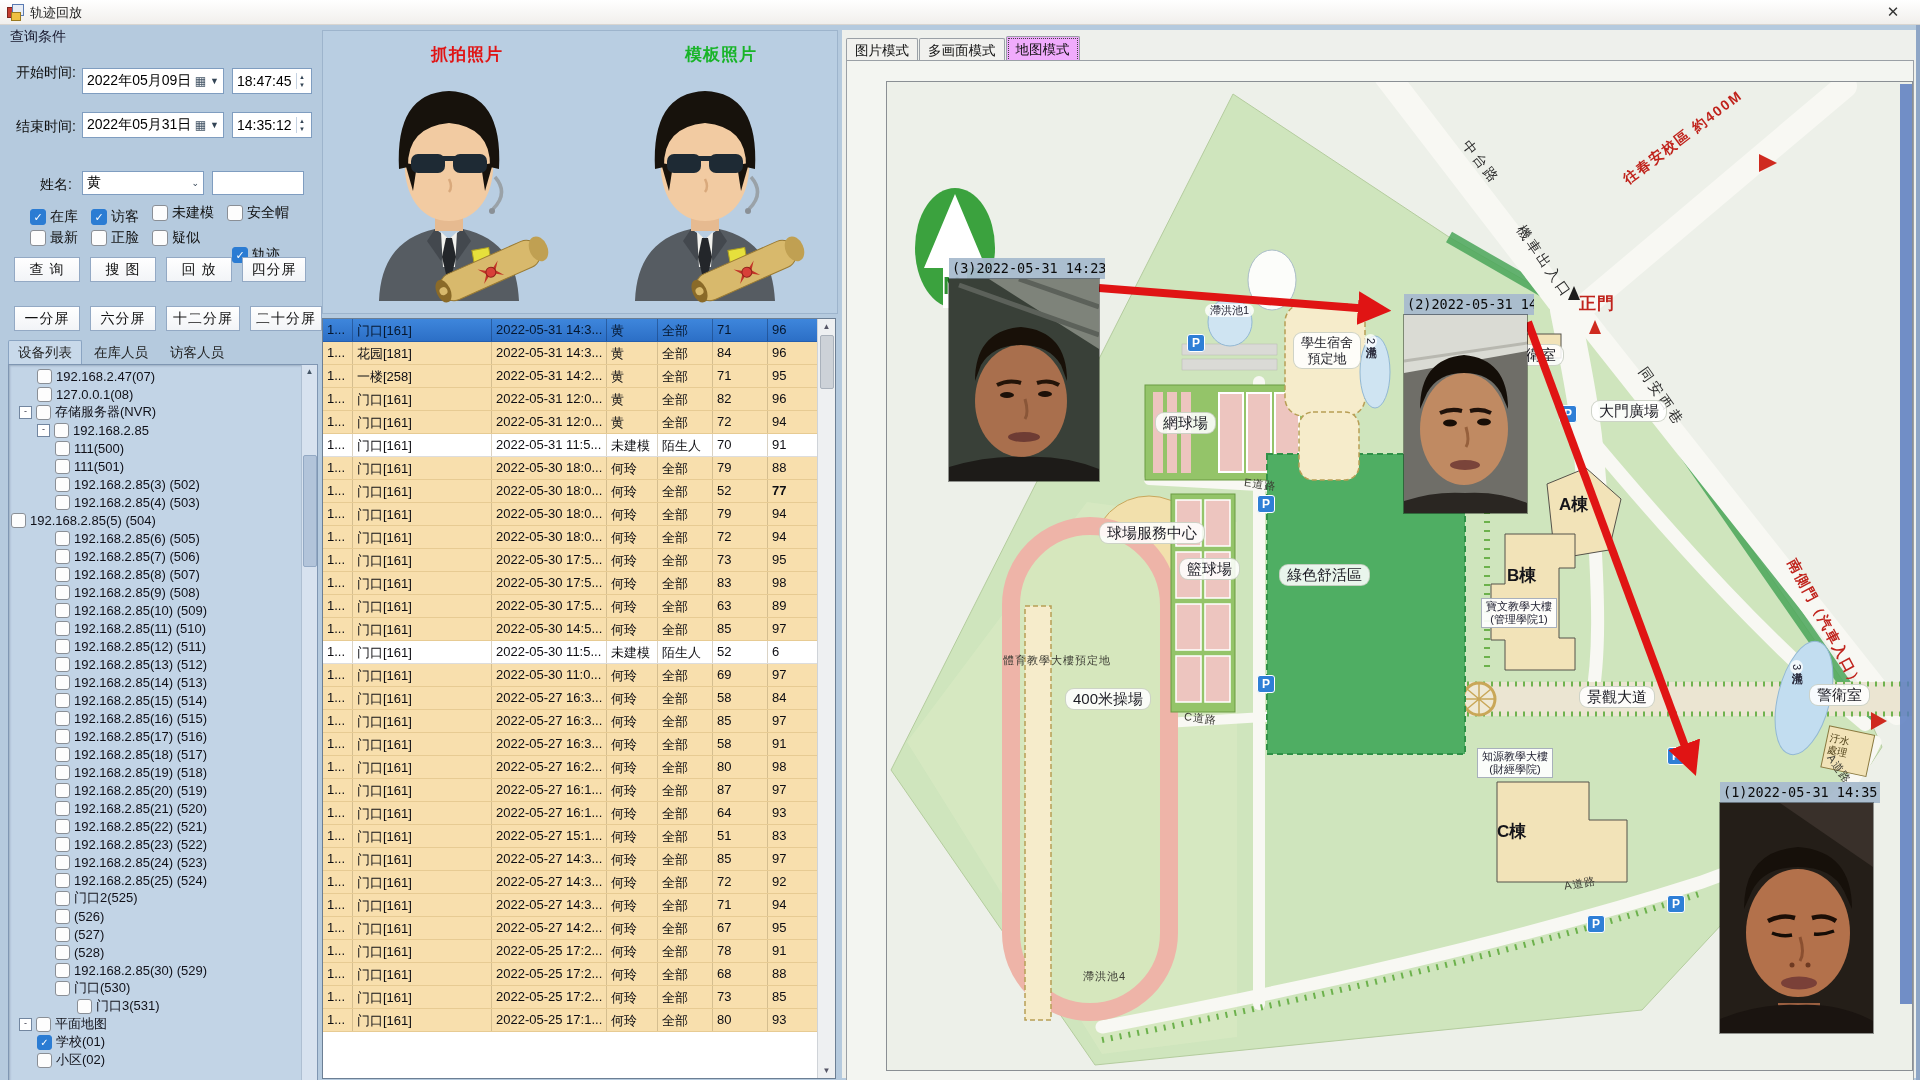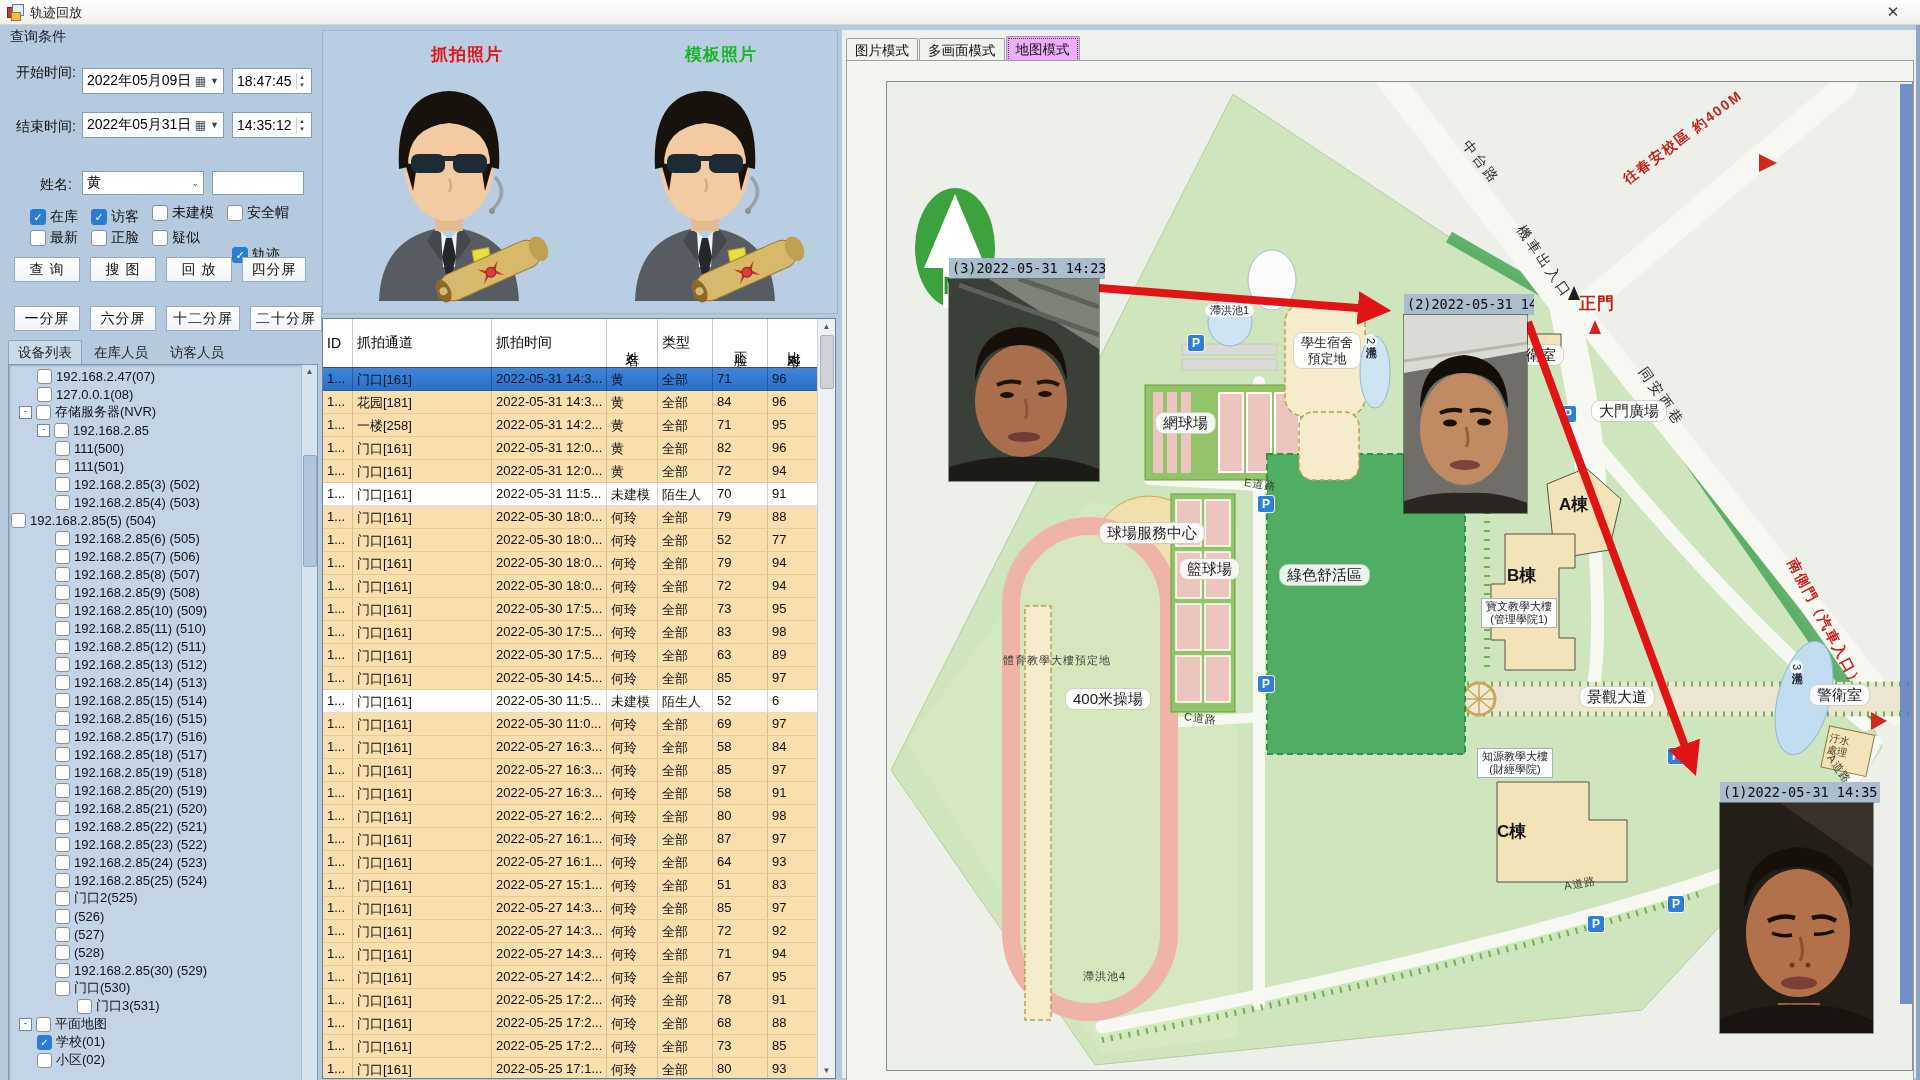--- a/index.html
+++ b/index.html
@@ -421,43 +421,20 @@
   </svg>
   <svg class="avatar" style="left:26px" viewBox="0 0 200 232">
       <use href="#agent"></use>
     </svg>
   <svg class="avatar" style="left:282px" viewBox="0 0 200 232">
       <use href="#agent"></use>
     </svg>
 </div>
 
 <div class="cap-table">
-  <div class="thead">
-      <div class="th" style="width: 30px;">
-        <span>ID</span>
-      </div>
-      <div class="th" style="width: 139px;">
-        <span>抓拍通道</span>
-      </div>
-      <div class="th" style="width: 115px;">
-        <span>抓拍时间</span>
-      </div>
-      <div class="th vert" style="width: 51px;">
-        <span>姓名</span>
-      </div>
-      <div class="th" style="width: 55px;">
-        <span>类型</span>
-      </div>
-      <div class="th vert" style="width: 55px;">
-        <span>正脸</span>
-      </div>
-      <div class="th vert" style="width: 52px;">
-        <span>比对率</span>
-      </div>
-    </div>
   <div>
       <div class="trow sel">
         <div class="td" style="width: 30px;">1...</div>
         <div class="td" style="width: 139px;">门口[161]</div>
         <div class="td" style="width: 115px;">2022-05-31 14:3...</div>
         <div class="td" style="width: 51px;">黄</div>
         <div class="td" style="width: 55px;">全部</div>
         <div class="td" style="width: 55px;">71</div>
         <div class="td" style="width: 52px;">96</div>
       </div>
@@ -515,21 +492,21 @@
         <div class="td" style="width: 55px;">79</div>
         <div class="td" style="width: 52px;">88</div>
       </div>
       <div class="trow tan">
         <div class="td" style="width: 30px;">1...</div>
         <div class="td" style="width: 139px;">门口[161]</div>
         <div class="td" style="width: 115px;">2022-05-30 18:0...</div>
         <div class="td" style="width: 51px;">何玲</div>
         <div class="td" style="width: 55px;">全部</div>
         <div class="td" style="width: 55px;">52</div>
-        <div class="td" style="width: 52px;">77</div>
+        <div class="td" style="width: 52px; font-weight: bold;">77</div>
       </div>
       <div class="trow tan">
         <div class="td" style="width: 30px;">1...</div>
         <div class="td" style="width: 139px;">门口[161]</div>
         <div class="td" style="width: 115px;">2022-05-30 18:0...</div>
         <div class="td" style="width: 51px;">何玲</div>
         <div class="td" style="width: 55px;">全部</div>
         <div class="td" style="width: 55px;">79</div>
         <div class="td" style="width: 52px;">94</div>
       </div>

